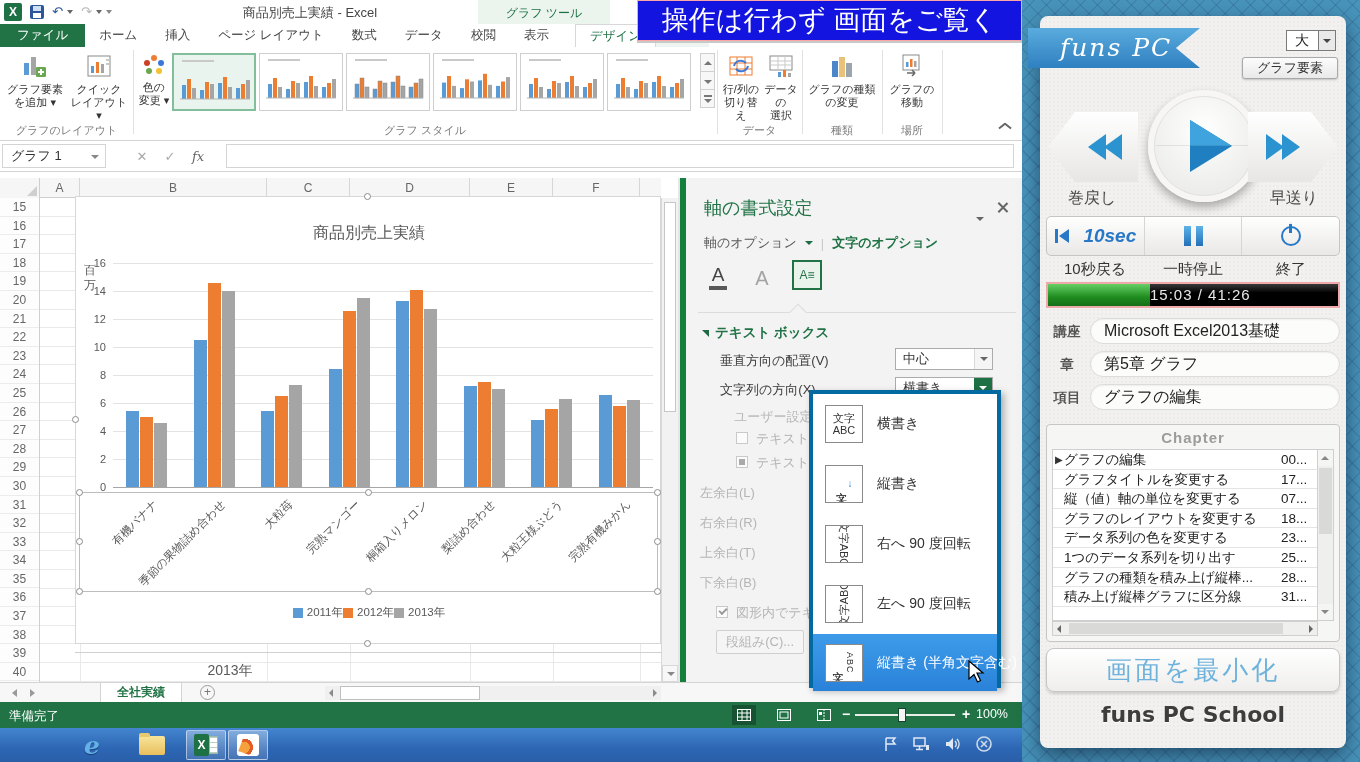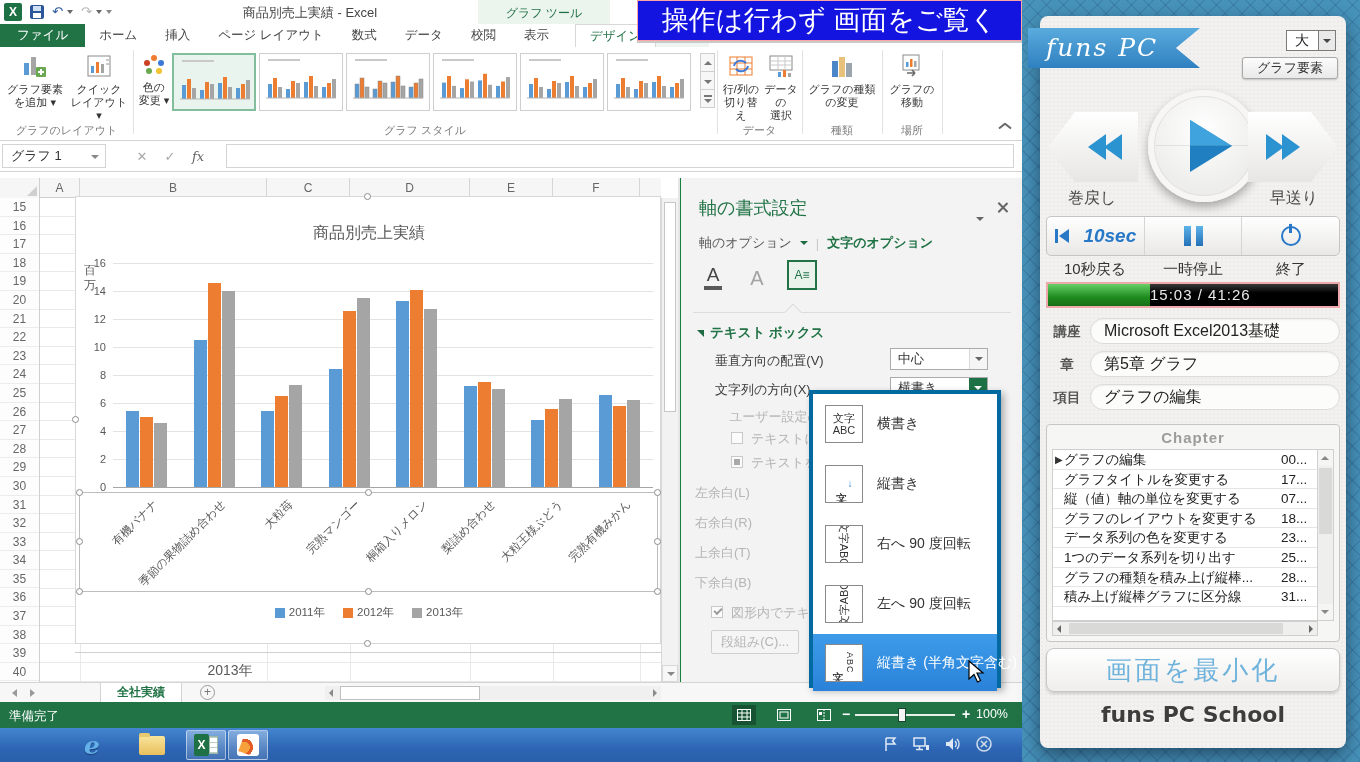--- a/index.html
+++ b/index.html
@@ -74,28 +74,28 @@
   .chart{position:absolute;left:75px;top:18px;width:586px;height:448px;background:#fff;border:1px solid #d7d7d7}
   .ctitle{position:absolute;left:0;top:26px;width:586px;text-align:center;font-size:16px;color:#595959}
   .munit{position:absolute;left:6px;top:66px;width:16px;font-size:12px;color:#595959;line-height:15px;text-align:center;word-break:break-all}
   .gline{position:absolute;left:37px;width:540px;height:1px;background:#e3e3e3}
   .gline.axis{background:#a6a6a6}
   .ytick{position:absolute;left:8px;width:22px;text-align:right;font-size:11px;color:#595959}
   .bar{position:absolute;width:13px}
   .catlbl{position:absolute;top:300px;white-space:nowrap;font-size:11.5px;color:#595959;transform:rotate(-45deg);transform-origin:100% 0}
   .axissel{position:absolute;left:3px;top:295px;width:579px;height:100px;border:1px solid #bdbdbd}
   .hdl{position:absolute;width:7px;height:7px;background:#fff;border:1px solid #8c8c8c;border-radius:50%}
-  .legend{position:absolute;left:0;top:408px;width:586px;display:flex;justify-content:center;gap:18px}
+  .legend{position:absolute;left:0;top:408px;width:586px;display:flex;justify-content:center;}
   .legitem{display:flex;align-items:center;gap:4px;font-size:11.5px;color:#595959}
   .legsw{width:10px;height:10px}
   .chart2line{position:absolute;left:75px;top:474px;width:586px;height:1px;background:#d0d0d0}
   .chart2title{position:absolute;left:150px;top:484px;width:160px;text-align:center;font-size:14px;color:#595959}
 
   
-  .pane{position:absolute;left:680px;top:178px;width:342px;height:504px;background:#f3f3f3;border-left:1px solid #15803d}
+  .pane{position:absolute;left:680px;top:178px;width:342px;height:504px;background:#f3f3f3;border-left:6px solid #15803d}
   .pane-title{position:absolute;left:18px;top:18px;font-size:18px;color:#217346}
   .pane-close{position:absolute;right:14px;top:24px;width:11px;height:11px}
   .pane-close:before,.pane-close:after{content:"";position:absolute;left:5px;top:-1px;width:1.6px;height:13px;background:#666}
   .pane-close:before{transform:rotate(45deg)}.pane-close:after{transform:rotate(-45deg)}
   .pane-menu{position:absolute;right:38px;top:29px}
   .pane-tabs{position:absolute;left:18px;top:56px;font-size:13px;color:#595959;display:flex;align-items:center;gap:8px}
   .pane-tabs .t2{color:#217346;font-weight:bold}
   .pane-div{color:#c9c9c9}
   .icn-row{position:absolute;left:18px;top:82px;display:flex;gap:16px;align-items:flex-end}
   .icA{font-size:19px;color:#444;line-height:20px;text-align:center;width:28px}
@@ -164,21 +164,21 @@
   .tray svg{display:block}
 
   
   .desktop{position:absolute;left:1022px;top:0;width:338px;height:762px;background:#4793ba;
     background-image:repeating-linear-gradient(45deg,rgba(10,30,80,.12) 0 1.5px,transparent 1.5px 12px),
                      repeating-linear-gradient(-45deg,rgba(10,30,80,.12) 0 1.5px,transparent 1.5px 12px)}
   .player{position:absolute;left:1040px;top:16px;width:306px;height:732px;background:#f2f1ef;border-radius:8px;
     box-shadow:0 8px 20px rgba(0,10,30,.5);background-image:radial-gradient(rgba(0,0,0,.025) 1px,transparent 1px);background-size:4px 4px}
   .brandrib{position:absolute;left:-12px;top:12px;width:172px;height:40px;background:linear-gradient(#5aabdd,#2f80c0);
     clip-path:polygon(0 0,100% 0,86% 50%,100% 100%,0 100%);color:#fff;
-    font-family:"DejaVu Serif",serif;font-style:italic;font-size:25px;line-height:40px;padding-left:18px;letter-spacing:2px}
+    font-family:"DejaVu Serif",serif;font-style:italic;font-size:25px;line-height:40px;padding-left:32px;letter-spacing:2px}
   .sizesel{position:absolute;right:10px;top:14px;width:50px;height:21px;background:#fff;border:1px solid #7a7a7a;font-size:14px;line-height:19px;padding-left:8px;color:#222}
   .sizesel .ab{position:absolute;right:0;top:0;width:17px;height:19px;background:#e9e9e9;border-left:1px solid #7a7a7a}
   .sizesel .tri-d{left:4px;top:8px}
   .closepanel{position:absolute;right:8px;top:41px;width:96px;height:22px;background:linear-gradient(#fcfcfc,#e9e9e9);border:1px solid #a8a8a8;border-radius:3px;font-size:13px;color:#333;text-align:center;line-height:20px;box-shadow:0 1px 2px rgba(0,0,0,.2)}
   .pentL{position:absolute;width:90px;height:70px;background:linear-gradient(#ffffff,#e7e6e4);clip-path:polygon(30% 0,100% 0,100% 100%,30% 100%,0 50%);filter:drop-shadow(0 3px 3px rgba(0,0,0,.25))}
   .pentR{position:absolute;width:90px;height:70px;background:linear-gradient(#ffffff,#e7e6e4);clip-path:polygon(0 0,70% 0,100% 50%,70% 100%,0 100%);filter:drop-shadow(0 3px 3px rgba(0,0,0,.25))}
   .playbig{position:absolute;left:108px;top:74px;width:112px;height:112px;border-radius:50%;
     background:radial-gradient(circle at 50% 35%,#ffffff,#ececea 70%,#dcdbd8);box-shadow:0 5px 10px rgba(0,0,0,.3),inset 0 0 0 6px #f7f6f4,inset 0 0 0 7px #e2e1de}
   .playbig:after{content:"";position:absolute;left:8px;top:55px;width:96px;height:1px;background:rgba(0,0,0,.08)}
   .translbl{position:absolute;font-size:16px;color:#4a4a4a}

